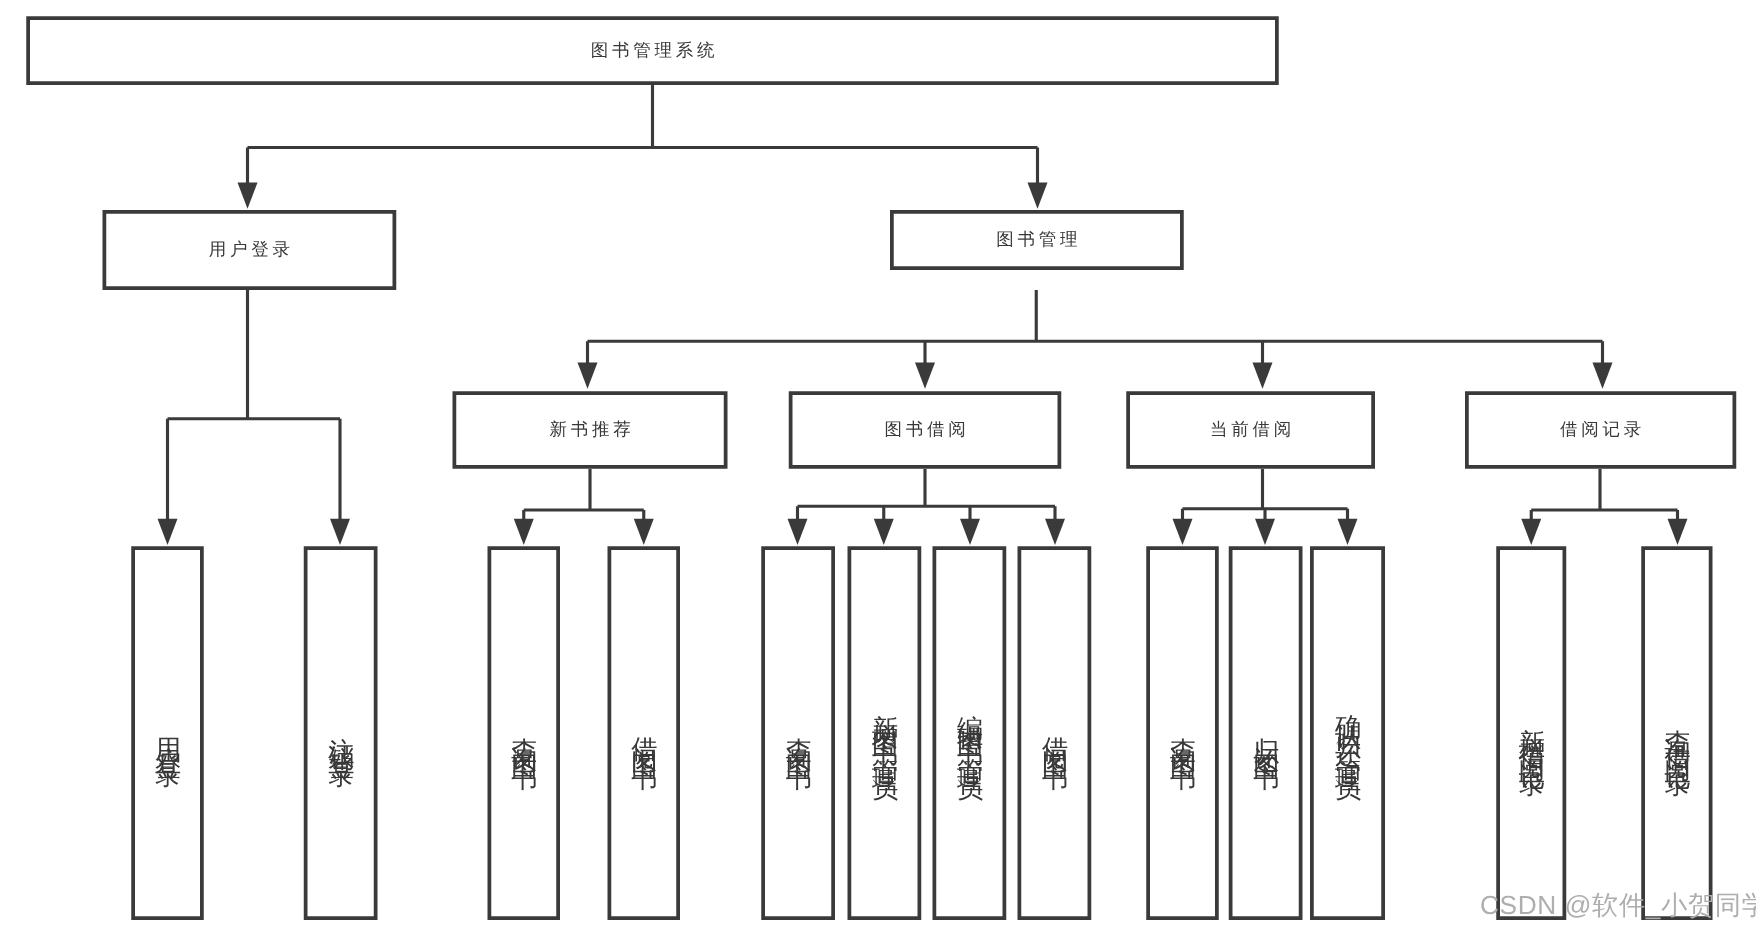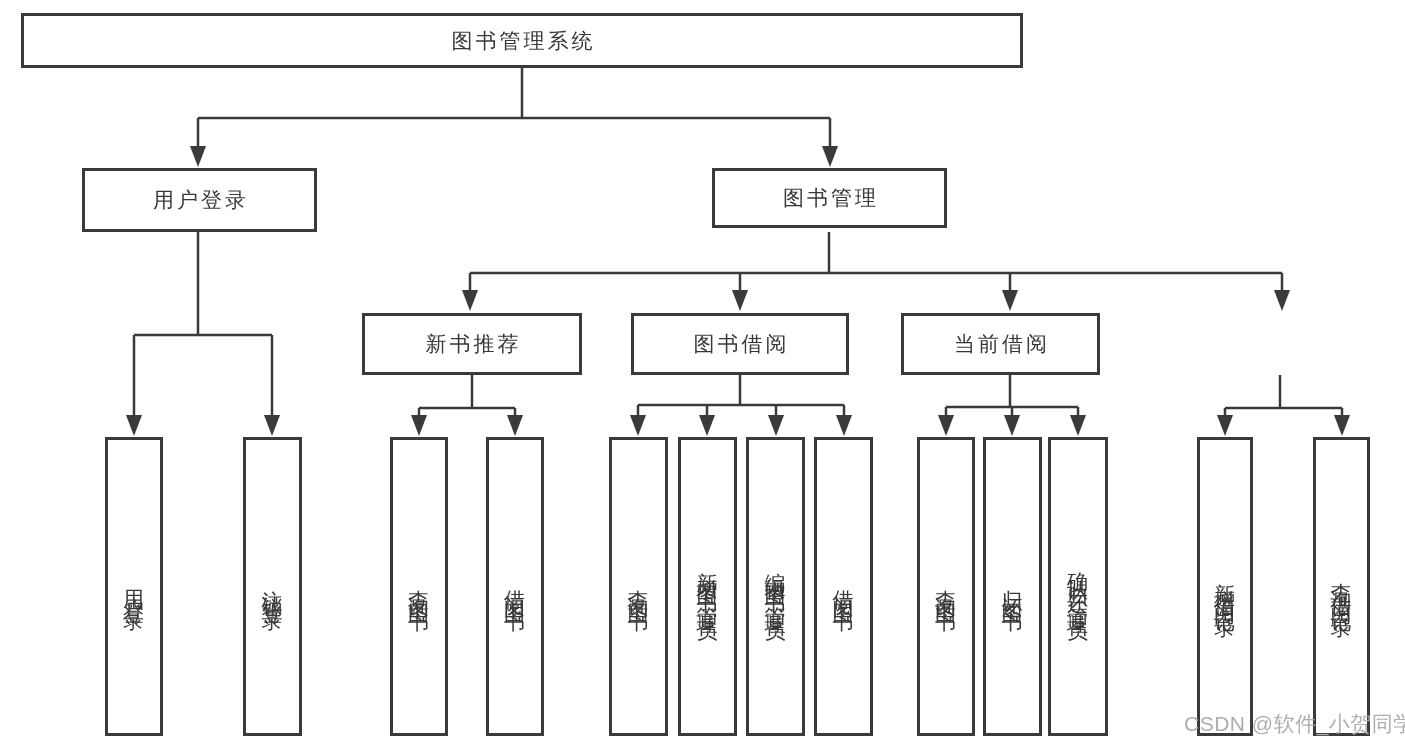--- a/index.html
+++ b/index.html
@@ -13,21 +13,21 @@
   svg.connectors { position: absolute; left: 0; top: 0; z-index: 1; }
   .hbox, .vbox {
     position: absolute;
     background: #ffffff;
     border: 3px solid #3a3a3a;
     box-sizing: border-box;
     display: flex; align-items: center; justify-content: center;
     color: #383838;
     z-index: 2;
   }
-  .hbox { font-size: 21px; letter-spacing: 3px; }
+  .hbox { font-size: 14px; letter-spacing: 3px; }
   .hbox span { white-space: nowrap; transform: translateX(1.5px); }
   .vbox span {
     writing-mode: vertical-rl;
     text-orientation: mixed;
     font-size: 21px;
     letter-spacing: 7px;
     line-height: 1;
     white-space: nowrap;
   }
   .watermark {
@@ -72,32 +72,35 @@
     </g>
   </svg>
 
   <div class="hbox" style="left:21px;top:13px;width:1002px;height:55px">
     <span>图书管理系统</span>
   </div>
 
   <div class="hbox" style="left:82px;top:168px;width:235px;height:64px">
     <span>用户登录</span>
   </div>
-  <div class="hbox" style="left:712px;top:168px;width:235px;height:60px">
+  <div class="hbox" style="left:712px;top:168px;width:235px;height:48px">
     <span>图书管理</span>
   </div>
 
   <div class="hbox" style="left:362px;top:313px;width:220px;height:62px">
     <span>新书推荐</span>
   </div>
   <div class="hbox" style="left:631px;top:313px;width:218px;height:62px">
     <span>图书借阅</span>
   </div>
   <div class="hbox" style="left:901px;top:313px;width:199px;height:62px">
     <span>当前借阅</span>
+  </div>
+  <div class="hbox" style="left:1172px;top:313px;width:217px;height:62px">
+    <span>借阅记录</span>
   </div>
 
   <div class="vbox" style="left:105px;top:437px;width:58px;height:299px">
     <span>用户登录</span>
   </div>
   <div class="vbox" style="left:243px;top:437px;width:59px;height:299px">
     <span>注销登录</span>
   </div>
 
   <div class="vbox" style="left:390px;top:437px;width:58px;height:299px">

